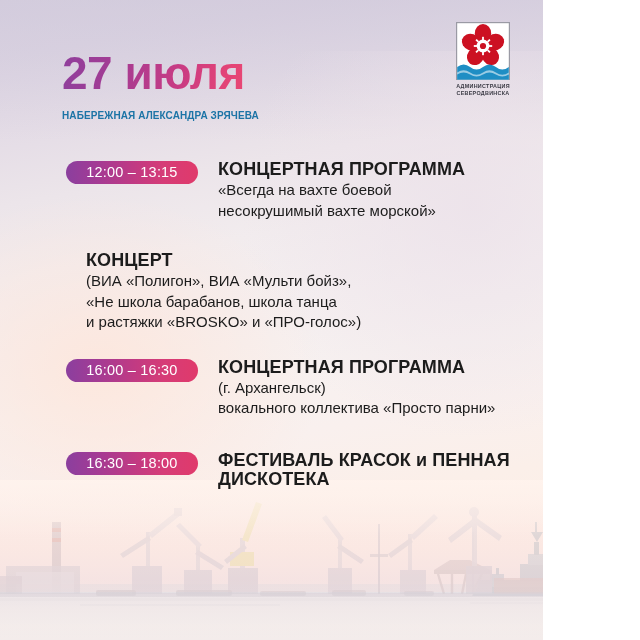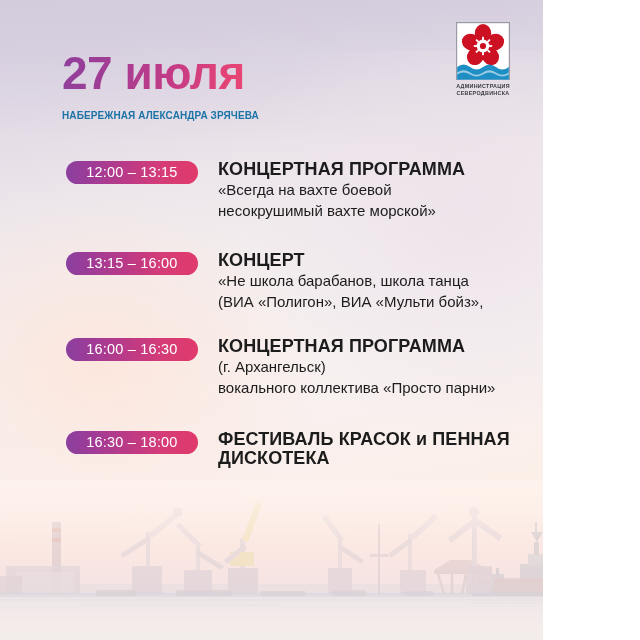--- a/index.html
+++ b/index.html
@@ -387,26 +387,26 @@
       <div class="detail">
         <div class="detail-head">КОНЦЕРТНАЯ ПРОГРАММА</div>
         <div class="detail-lines">
           <div class="detail-line">«Всегда на вахте боевой</div>
           <div class="detail-line">несокрушимый вахте морской»</div>
         </div>
       </div>
     </div>
 
     <div class="row r1">
-      <div class="time-badge">13:15 – 16:00</div>
       <div class="detail">
         <div class="detail-head">КОНЦЕРТ</div>
         <div class="detail-lines">
+          <div class="detail-line">(ВИА «Полигон», ВИА «Мульти бойз»,</div>
           <div class="detail-line">«Не школа барабанов, школа танца</div>
-          <div class="detail-line">(ВИА «Полигон», ВИА «Мульти бойз»,</div>
+          <div class="detail-line">и растяжки «BROSKO» и «ПРО-голос»)</div>
         </div>
       </div>
     </div>
 
     <div class="row r2">
       <div class="time-badge">16:00 – 16:30</div>
       <div class="detail">
         <div class="detail-head">КОНЦЕРТНАЯ ПРОГРАММА</div>
         <div class="detail-lines">
           <div class="detail-line">(г. Архангельск)</div>

